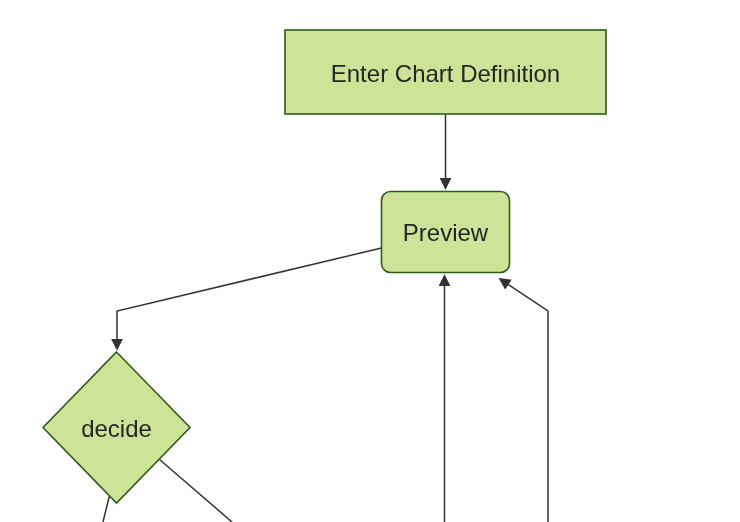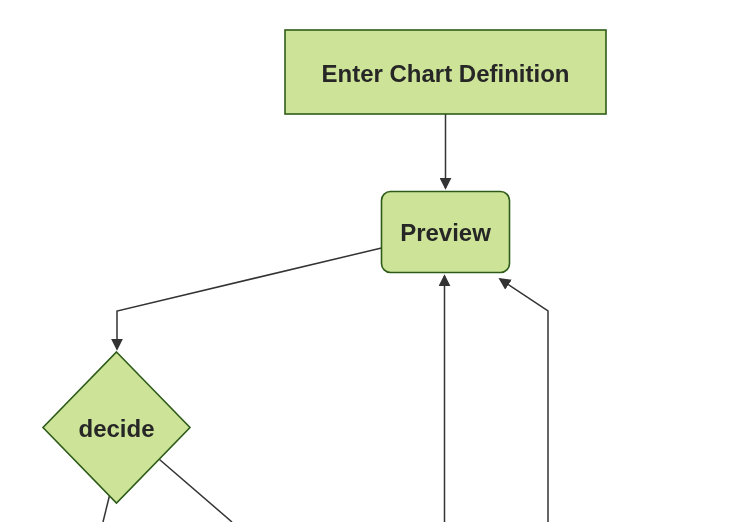--- a/index.html
+++ b/index.html
@@ -17,21 +17,20 @@
     width: 740px;
     height: 522px;
     overflow: hidden;
     background: var(--background);
     font-family: "Liberation Sans", sans-serif;
   }
   .canvas-wrap {
     position: relative;
     width: 740px;
     height: 494px;
-    font-weight: bold;
   }
   .node-shape {
     fill: var(--node-fill);
     stroke: var(--node-stroke);
     stroke-width: 1.6;
   }
   .edge {
     fill: none;
     stroke: var(--edge-stroke);
     stroke-width: 1.5;

